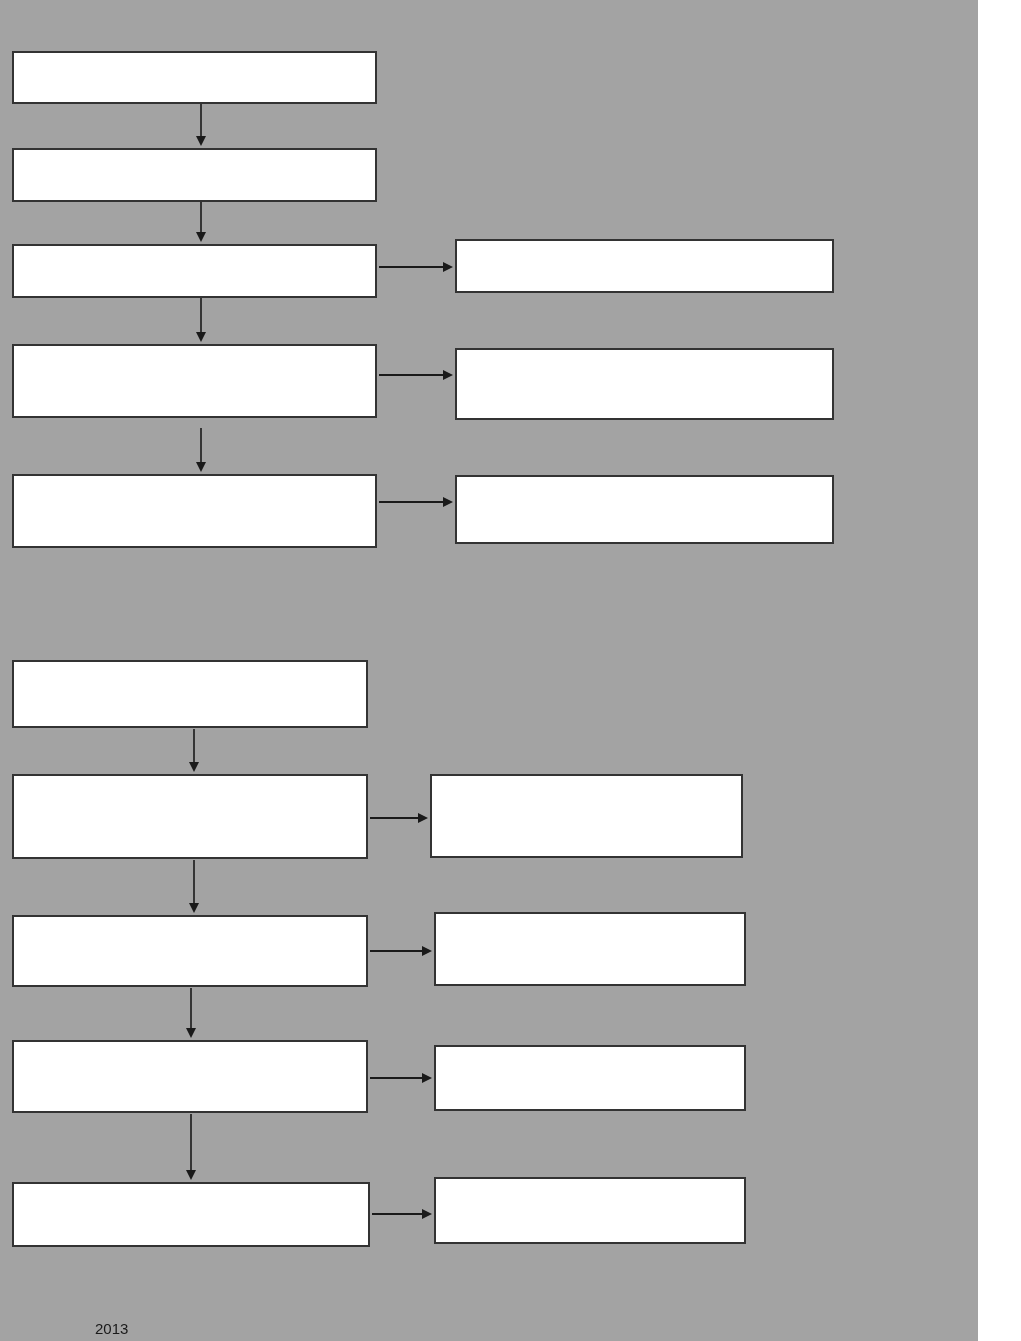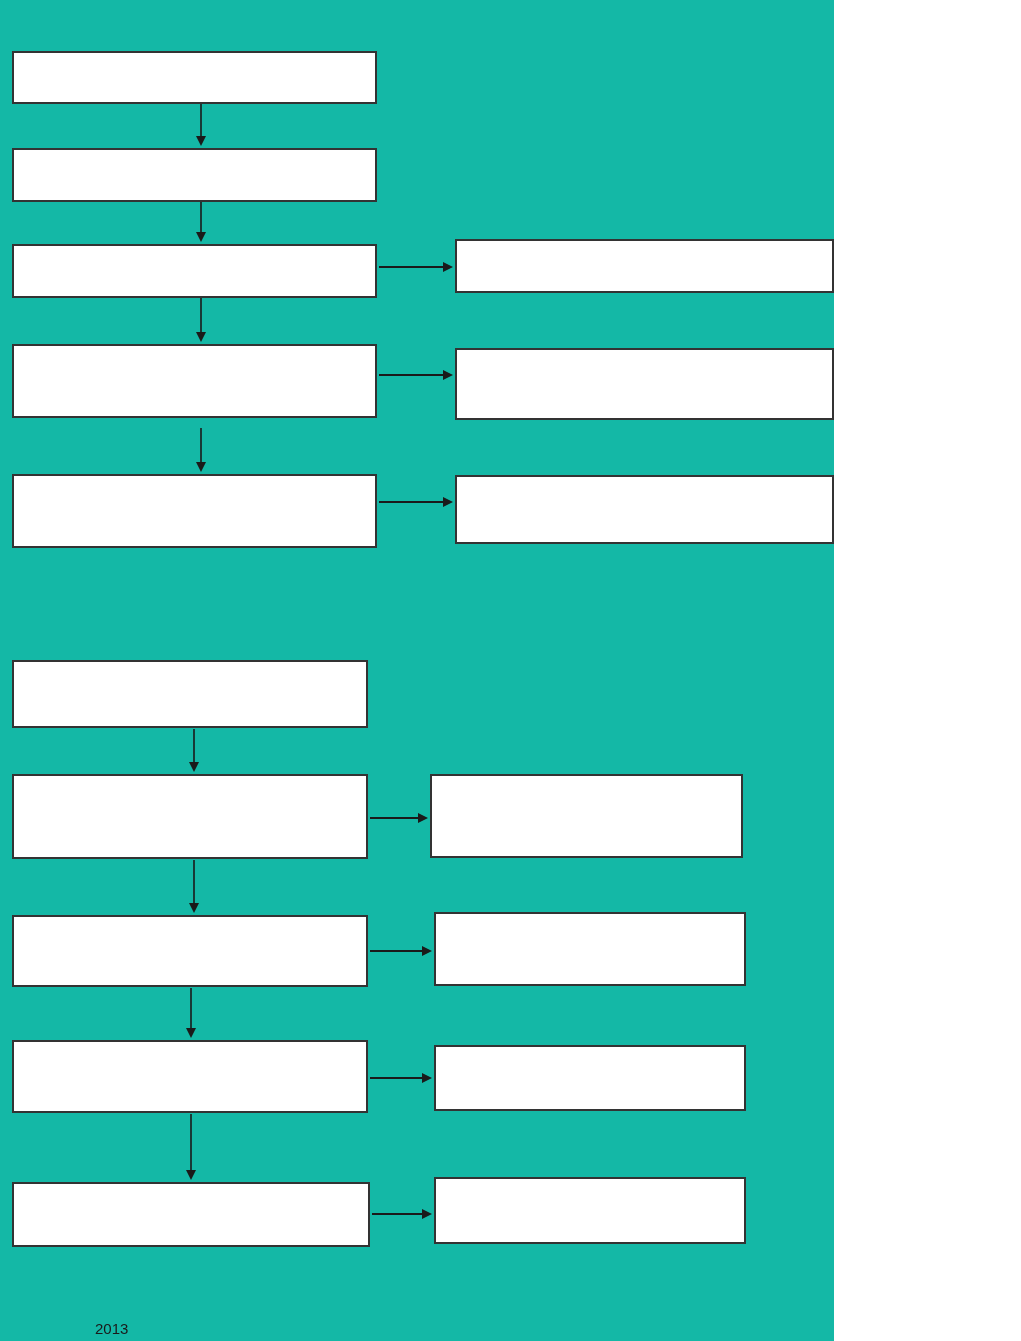--- a/index.html
+++ b/index.html
@@ -6,23 +6,23 @@
     margin: 0;
     padding: 0;
     background: #ffffff;
   }
   body {
     font-family: "Liberation Sans", sans-serif;
     color: #000000;
   }
   #page {
     position: relative;
-    width: 834px;
+    width: 978px;
     height: 1341px;
-    background: #14b8a6;
+    background: #a3a3a3;
     overflow: hidden;
   }
   .node {
     position: absolute;
     box-sizing: border-box;
     border: 2px solid #333333;
     background: #ffffff;
     display: flex;
     align-items: center;
     justify-content: center;

